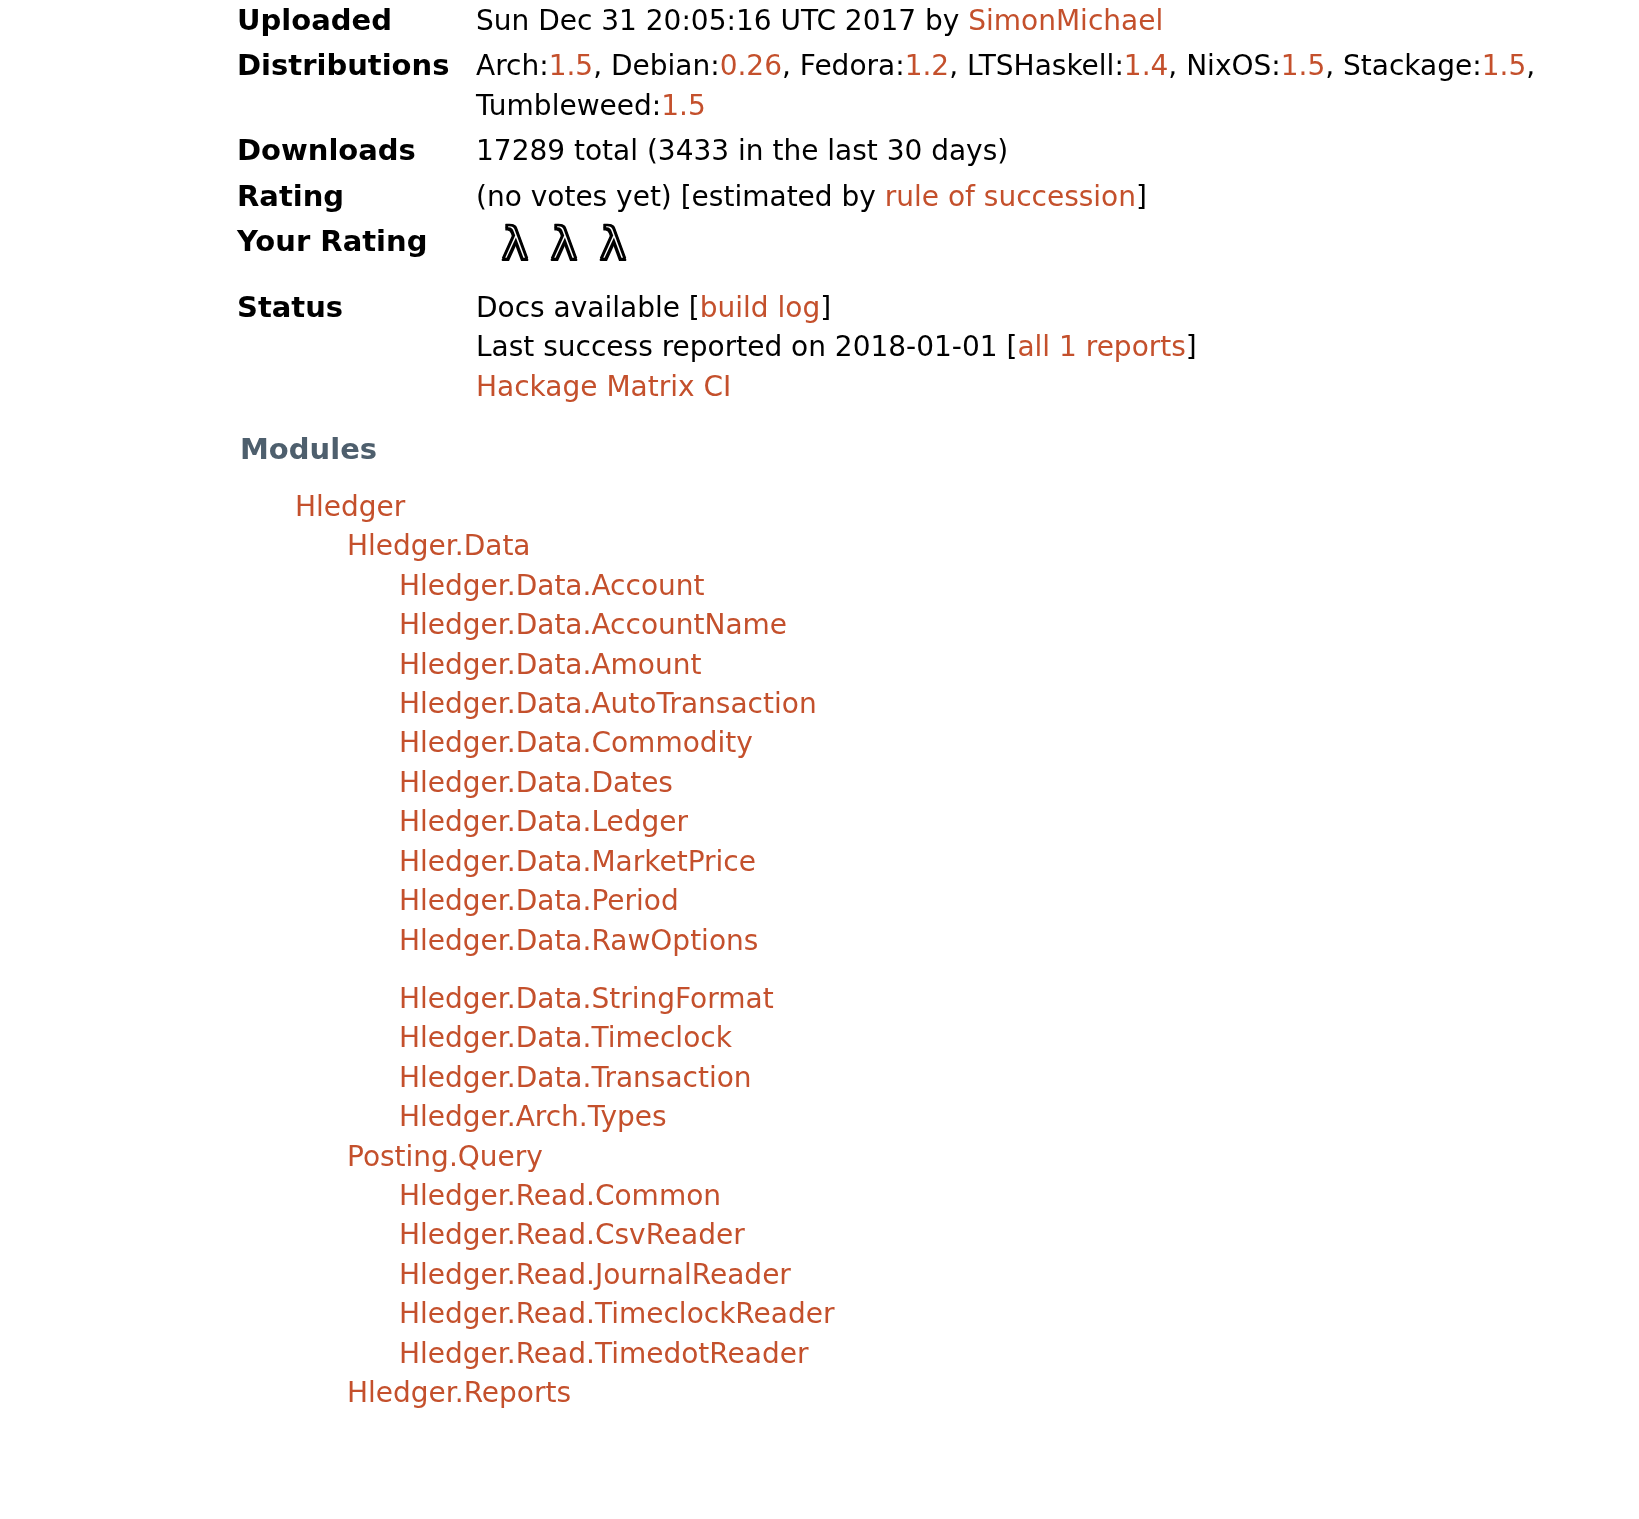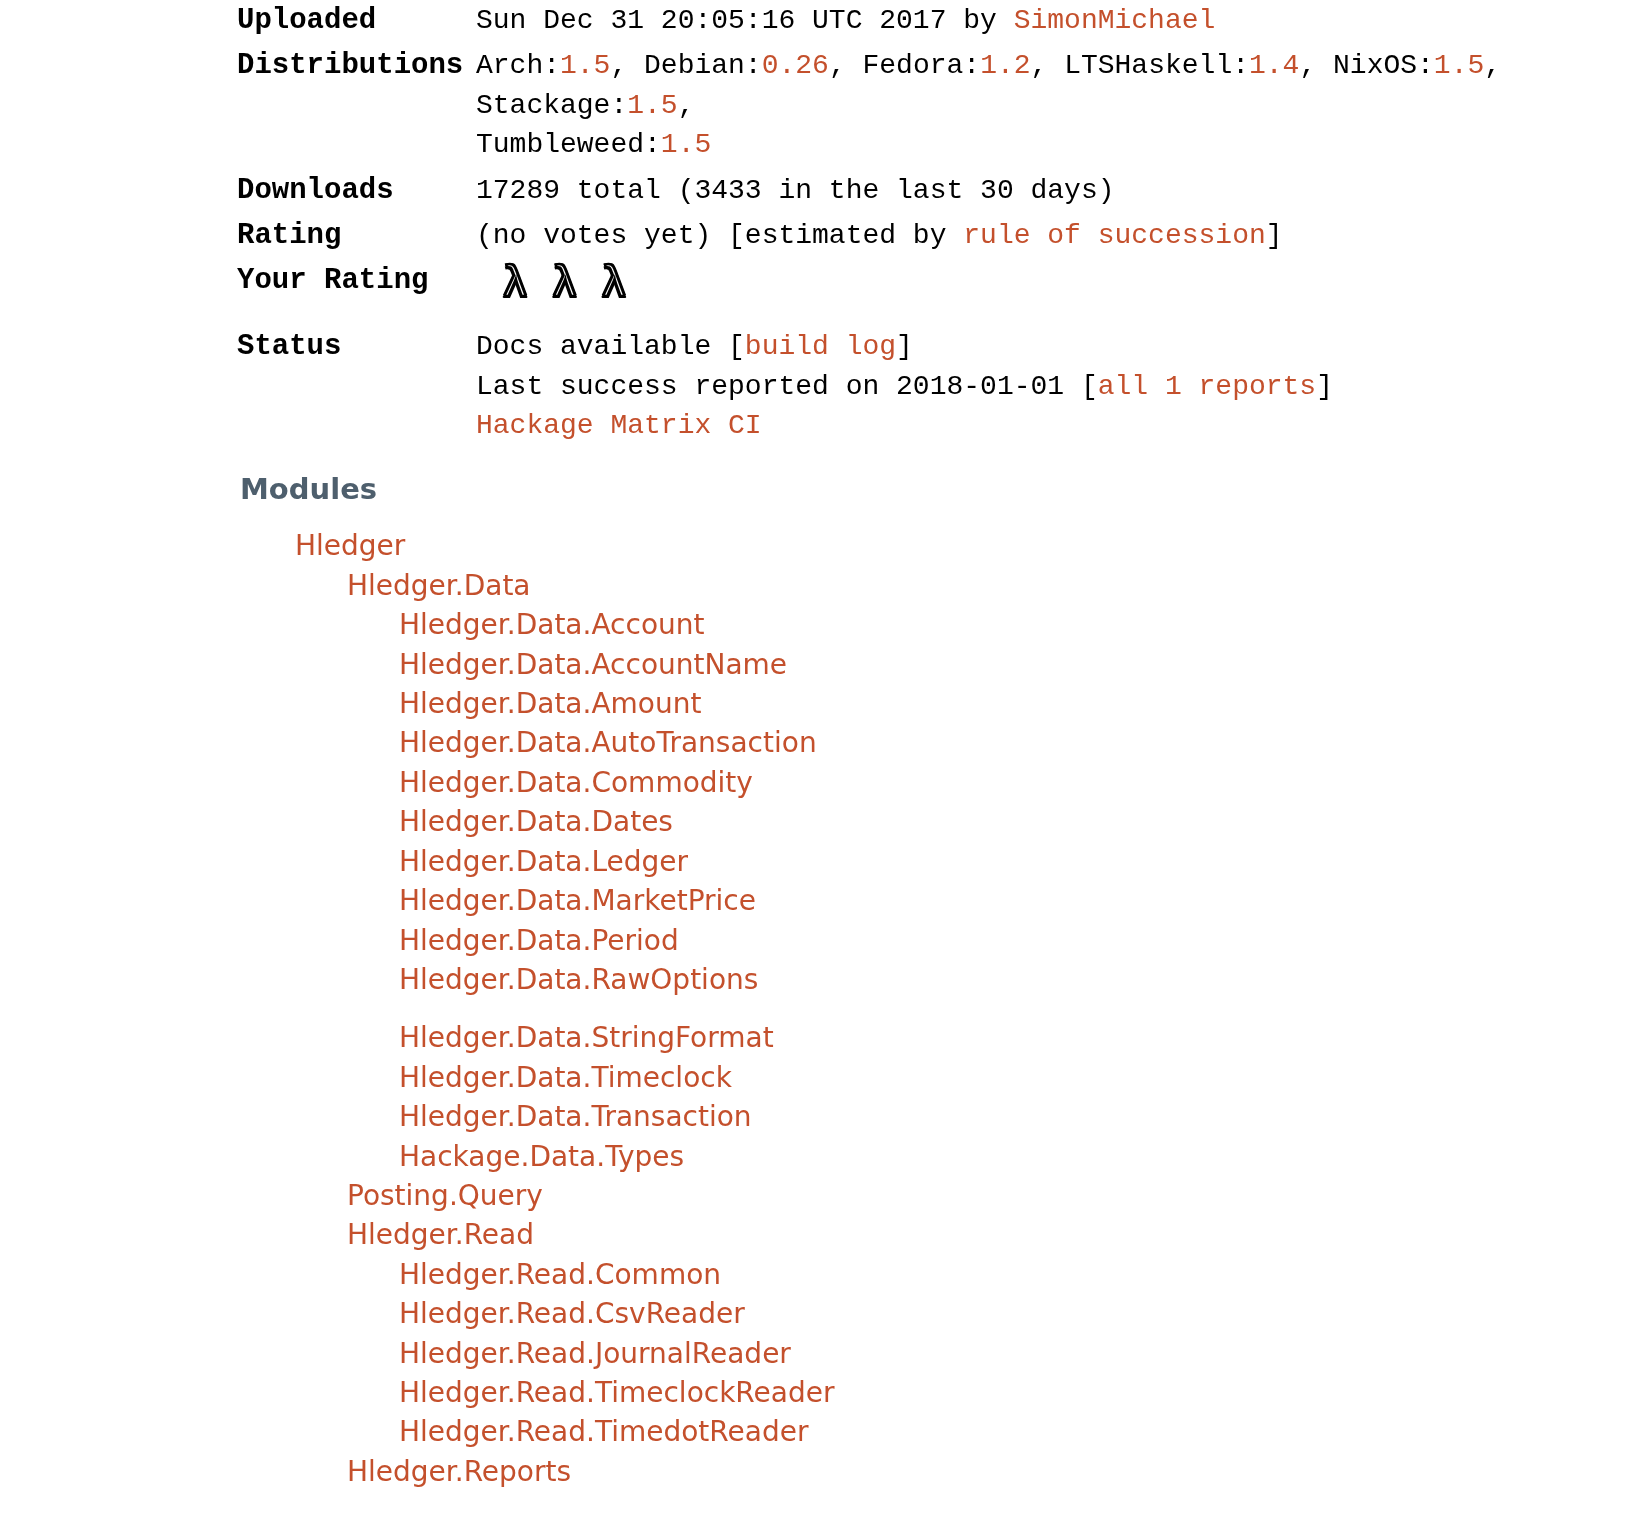--- a/index.html
+++ b/index.html
@@ -18,21 +18,20 @@
     --heading: #4e5f6d;
   }
   a {
     color: var(--link);
     text-decoration: none;
     cursor: pointer;
   }
   table.props {
     border-collapse: collapse;
     margin: 1px 0 0 237px;
-    font-family: Liberation Mono, monospace;
   }
   table.props th {
     width: 239px;
     min-width: 239px;
     text-align: left;
     vertical-align: top;
     font-weight: bold;
     padding: 0 0 6px 0;
     line-height: 39.4px;
     white-space: nowrap;
@@ -132,23 +131,22 @@
       <div class="module-item" style="padding-left: 399px;"><a>Hledger.Data.AutoTransaction</a></div>
       <div class="module-item" style="padding-left: 399px;"><a>Hledger.Data.Commodity</a></div>
       <div class="module-item" style="padding-left: 399px;"><a>Hledger.Data.Dates</a></div>
       <div class="module-item" style="padding-left: 399px;"><a>Hledger.Data.Ledger</a></div>
       <div class="module-item" style="padding-left: 399px;"><a>Hledger.Data.MarketPrice</a></div>
       <div class="module-item" style="padding-left: 399px;"><a>Hledger.Data.Period</a></div>
       <div class="module-item" style="padding-left: 399px;"><a>Hledger.Data.RawOptions</a></div>
       <div class="module-item" style="padding-left: 399px; margin-top: 19px;"><a>Hledger.Data.StringFormat</a></div>
       <div class="module-item" style="padding-left: 399px;"><a>Hledger.Data.Timeclock</a></div>
       <div class="module-item" style="padding-left: 399px;"><a>Hledger.Data.Transaction</a></div>
-      <div class="module-item" style="padding-left: 399px;"><a>Hackage.Data.Types</a></div>
+      <div class="module-item" style="padding-left: 399px;"><a>Hledger.Arch.Types</a></div>
       <div class="module-item" style="padding-left: 347px;"><a>Posting.Query</a></div>
-      <div class="module-item" style="padding-left: 347px;"><a>Hledger.Read</a></div>
       <div class="module-item" style="padding-left: 399px;"><a>Hledger.Read.Common</a></div>
       <div class="module-item" style="padding-left: 399px;"><a>Hledger.Read.CsvReader</a></div>
       <div class="module-item" style="padding-left: 399px;"><a>Hledger.Read.JournalReader</a></div>
       <div class="module-item" style="padding-left: 399px;"><a>Hledger.Read.TimeclockReader</a></div>
       <div class="module-item" style="padding-left: 399px;"><a>Hledger.Read.TimedotReader</a></div>
       <div class="module-item" style="padding-left: 347px;"><a>Hledger.Reports</a></div>
     </div>
 
 </div>
 

